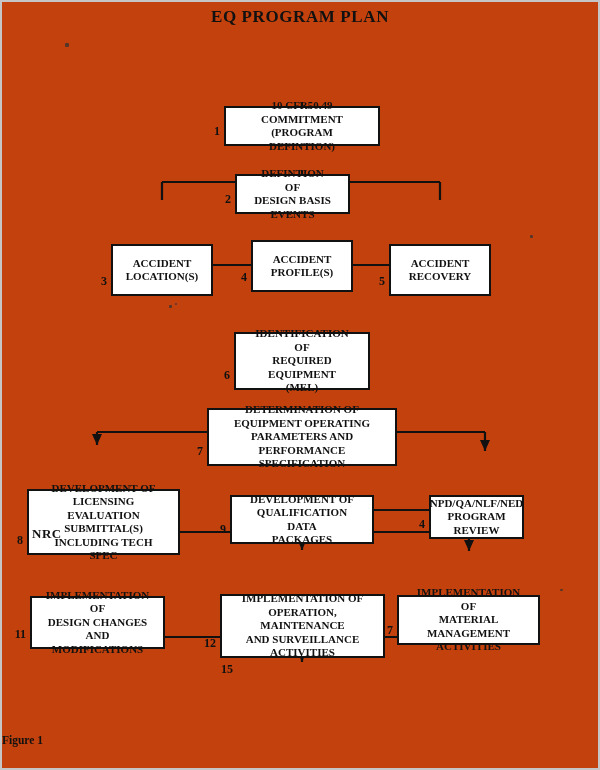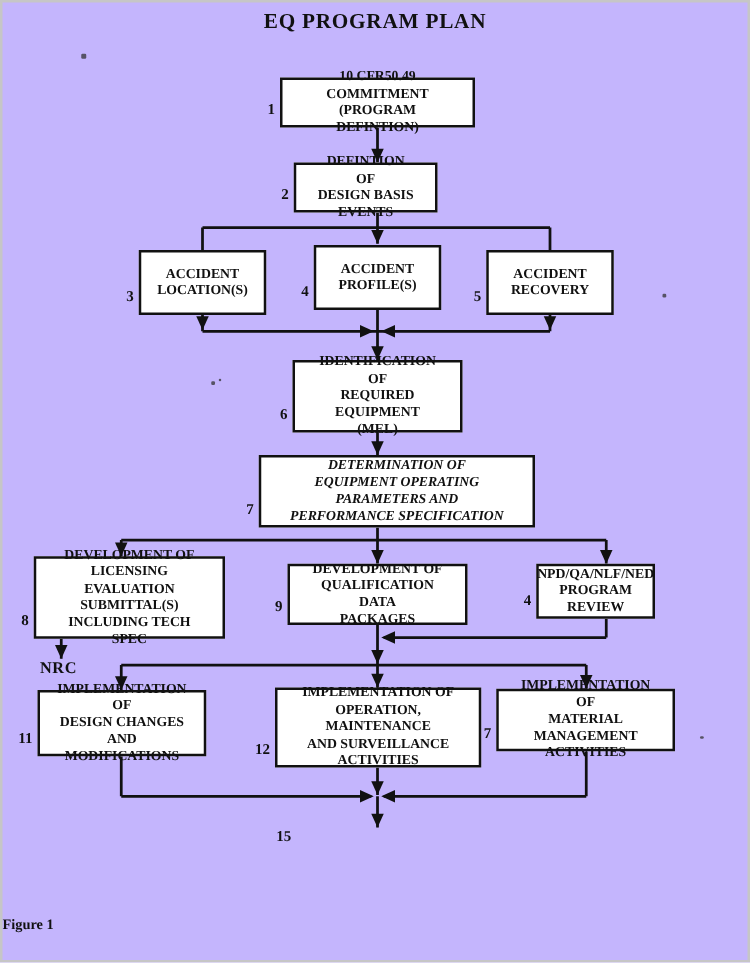--- a/index.html
+++ b/index.html
@@ -1,19 +1,19 @@
 <!DOCTYPE html>
 <html><head>
 <meta charset="utf-8">
 <style>
   html,body{margin:0;padding:0;background:#fff;}
   .page{
     position:relative;
     width:600px;height:770px;
-    background:#c4b5fd;
+    background:#c2410c;
     border:2px solid #c6c6c6;
     box-sizing:border-box;
     overflow:hidden;
     font-family:"Liberation Serif",serif;
     color:#111;
   }
   .title{
     position:absolute;top:5px;left:0;right:0;
     text-align:center;
     font-size:17px;font-weight:700;letter-spacing:.6px;
@@ -28,29 +28,30 @@
   }
   .box{
     box-sizing:border-box;
     border:2px solid #111;
     background:#fff;
     display:flex;align-items:center;justify-content:center;
     text-align:center;
     white-space:pre-line;
     font-weight:700;font-size:11px;line-height:13.5px;
     padding:2px 16px;
+    margin-top:44px;
   }
   
   .n1 {left:204px;top:60px;}  .n1  .box{width:156px;height:40px;}
   .n2 {left:215px;top:128px;} .n2  .box{width:115px;height:40px;}
   .n3 {left:91px; top:198px;} .n3  .box{width:102px;height:52px;}
   .n4 {left:231px;top:194px;} .n4  .box{width:102px;height:52px;}
   .n5 {left:369px;top:198px;} .n5  .box{width:102px;height:52px;}
   .n6 {left:214px;top:286px;} .n6  .box{width:136px;height:58px;}
-  .n7 {left:187px;top:362px;} .n7  .box{width:221px;height:58px;font-style:italic;}
+  .n7 {left:187px;top:362px;} .n7  .box{width:190px;height:58px;}
   .n8 {left:7px;  top:443px;} .n8  .box{width:153px;height:66px;}
   .n9 {left:210px;top:449px;} .n9  .box{width:144px;height:49px;}
   .n10{left:409px;top:449px;} .n10 .box{width:95px;height:44px;}
   .n11{left:10px; top:550px;} .n11 .box{width:135px;height:53px;}
   .n12{left:200px;top:548px;} .n12 .box{width:165px;height:64px;}
   .n13{left:377px;top:549px;} .n13 .box{width:143px;height:50px;}
   .n14{left:217px;top:660px;} .n14 .box{width:130px;height:58px;}
   .nrc{
     position:absolute;left:30px;top:524px;
     font-weight:700;font-size:13px;letter-spacing:.5px;

